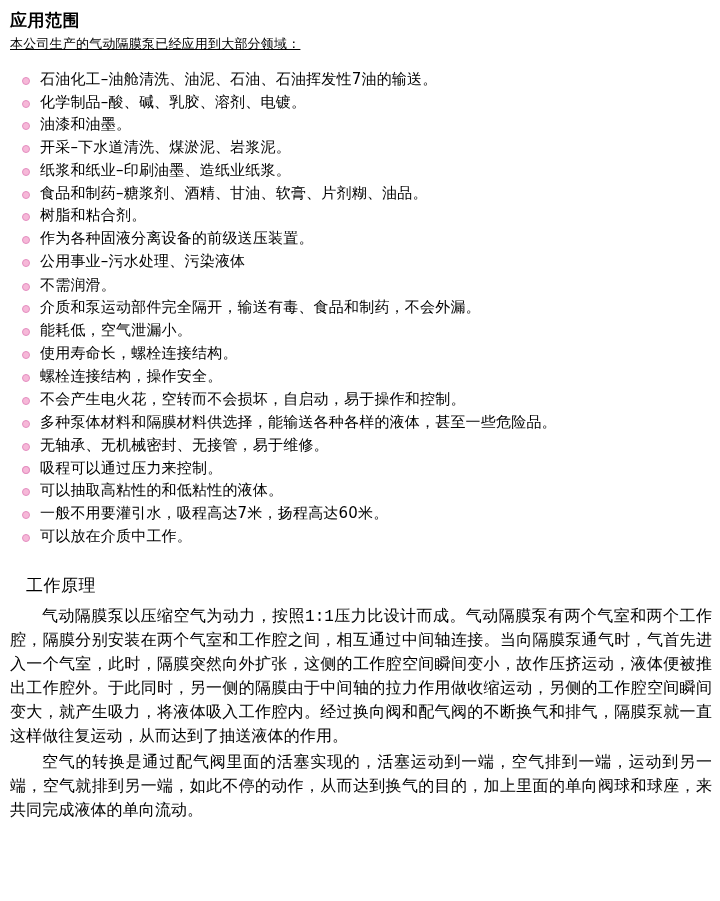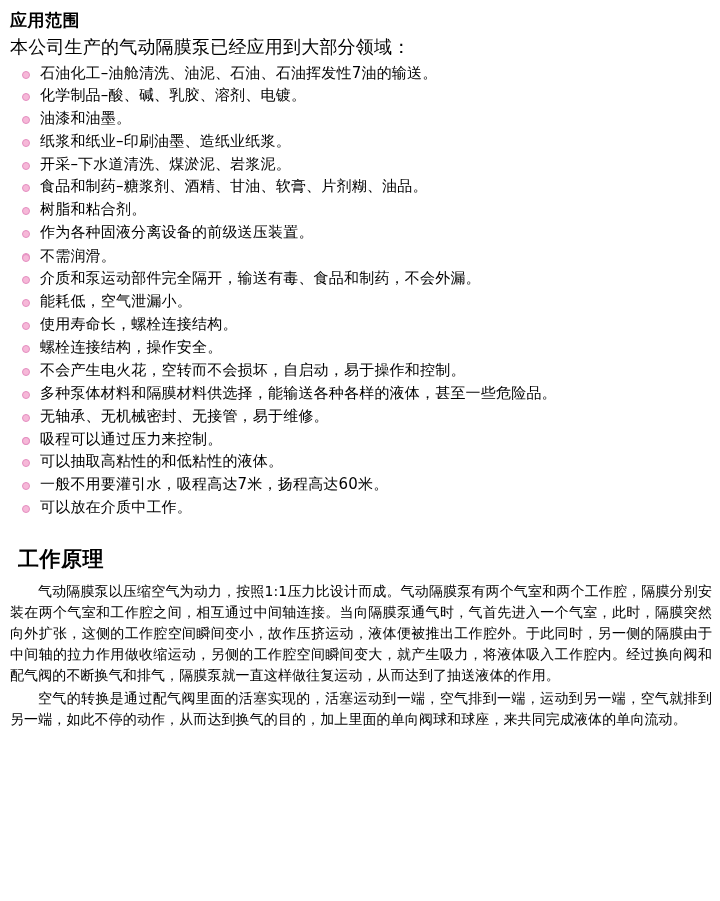--- a/index.html
+++ b/index.html
@@ -22,24 +22,25 @@
     box-sizing: border-box;
   }
   h2.section-title {
     font-size: 17px;
     font-weight: bold;
     margin: 0 0 4px 0;
     letter-spacing: 0.5px;
     line-height: 1.25;
   }
   p.intro {
-    font-size: 18px;
-    margin: 0 0 3px 0;
+    font-size: 13px;
+    margin: 0 0 16px 0;
     line-height: 1.35;
     letter-spacing: 0.2px;
+    text-decoration: underline;
   }
   ul.bullets {
     list-style: none;
     margin: 0 0 2px 0;
     padding: 0;
   }
   ul.bullets li {
     position: relative;
     font-size: 15px;
     line-height: 1.45;
@@ -53,52 +54,53 @@
     top: 8px;
     width: 8px;
     height: 8px;
     border-radius: 50%;
     background: #f6b8d8;
     border: 1px solid #e48ec0;
     box-sizing: border-box;
     display: block;
   }
   .principle-title {
-    font-size: 21px;
-    font-weight: bold;
-    margin: 26px 0 8px 8px;
+    font-size: 17px;
+    font-weight: normal;
+    margin: 26px 0 8px 16px;
     letter-spacing: 0.5px;
   }
   p.body-para {
-    font-size: 14px;
+    font-size: 16px;
     line-height: 1.5;
     margin: 0 0 2px 0;
     text-align: justify;
     text-indent: 2em;
     letter-spacing: 0.1px;
     padding-right: 2px;
+    font-family: Liberation Mono, monospace;
   }
 </style>
 </head>
 <body>
 
 <div class="page">
 
   <h2 class="section-title">应用范围</h2>
   <p class="intro">本公司生产的气动隔膜泵已经应用到大部分领域：</p>
   <ul class="bullets">
     <li><span class="dot"></span><span>石油化工–油舱清洗、油泥、石油、石油挥发性7油的输送。</span></li>
     <li><span class="dot"></span><span>化学制品–酸、碱、乳胶、溶剂、电镀。</span></li>
     <li><span class="dot"></span><span>油漆和油墨。</span></li>
+    <li><span class="dot"></span><span>开采–下水道清洗、煤淤泥、岩浆泥。</span></li>
     <li><span class="dot"></span><span>纸浆和纸业–印刷油墨、造纸业纸浆。</span></li>
-    <li><span class="dot"></span><span>开采–下水道清洗、煤淤泥、岩浆泥。</span></li>
     <li><span class="dot"></span><span>食品和制药–糖浆剂、酒精、甘油、软膏、片剂糊、油品。</span></li>
     <li><span class="dot"></span><span>树脂和粘合剂。</span></li>
     <li><span class="dot"></span><span>作为各种固液分离设备的前级送压装置。</span></li>
-    <li><span class="dot"></span></li>
+    <li><span class="dot"></span><span>公用事业–污水处理、污染液体</span></li>
   </ul>
 
   <ul class="bullets">
     <li><span class="dot"></span><span>不需润滑。</span></li>
     <li><span class="dot"></span><span>介质和泵运动部件完全隔开，输送有毒、食品和制药，不会外漏。</span></li>
     <li><span class="dot"></span><span>能耗低，空气泄漏小。</span></li>
     <li><span class="dot"></span><span>使用寿命长，螺栓连接结构。</span></li>
     <li><span class="dot"></span><span>螺栓连接结构，操作安全。</span></li>
   </ul>
 

